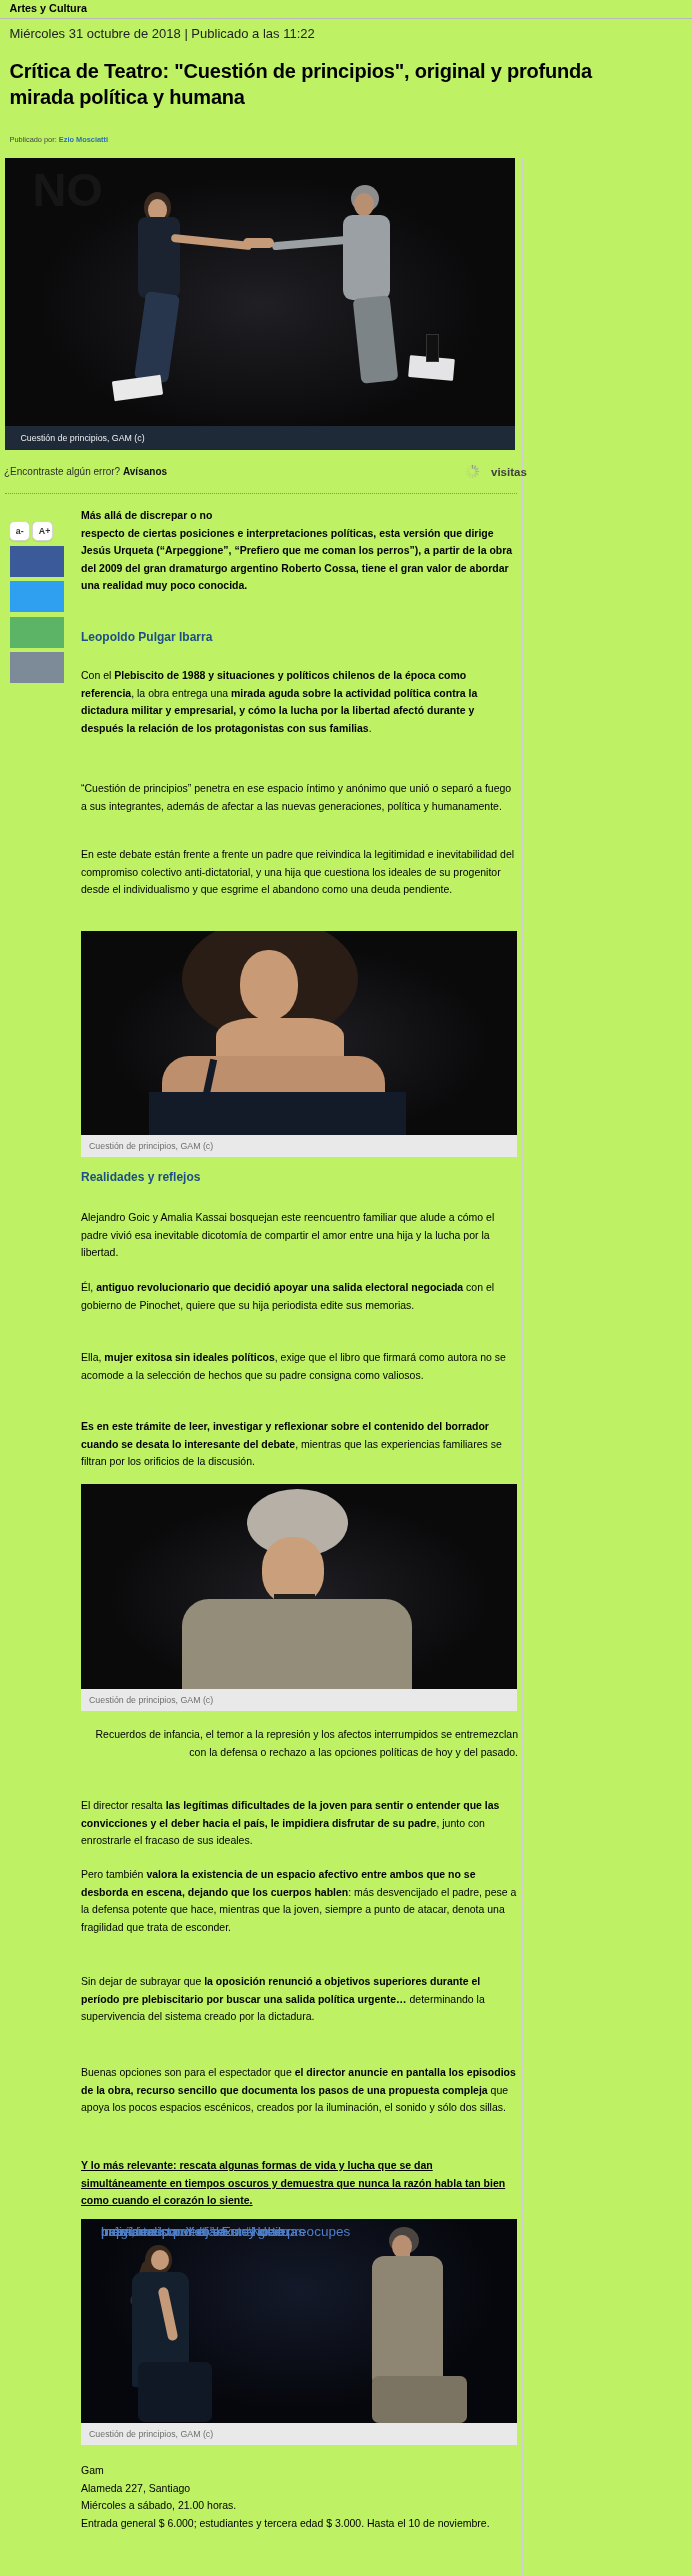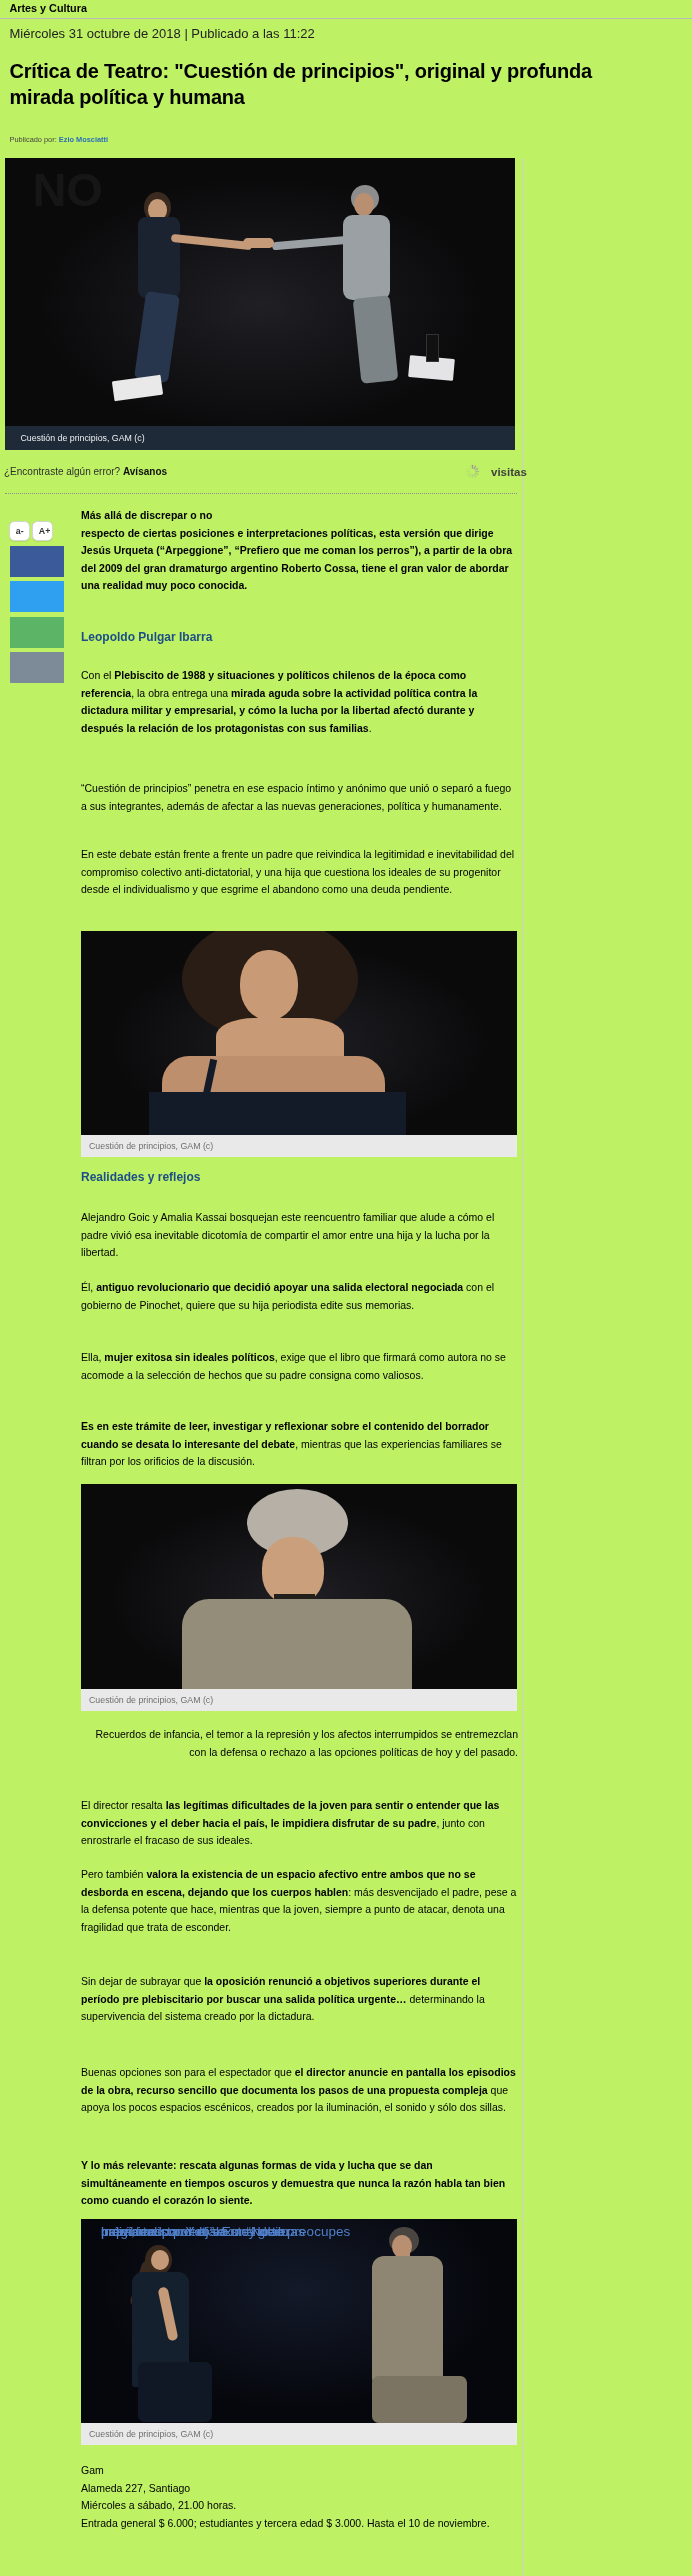--- a/index.html
+++ b/index.html
@@ -135,21 +135,21 @@
     <div style="left:193px;top:110px;width:41px;height:20px;background:#23201c;"></div>
     <div style="left:101px;top:115px;width:230px;height:90px;border-radius:27px 27px 0 0;background:#938d79;"></div>
   </div>
   <div class="abs cap-light" style="left: 81px; top: 1689px; width: 428px; background-color: rgb(233, 233, 233);">Cuestión de principios, GAM (c)</div>
 
   <p class="abs txt" style="top:1726px;text-align:right;"><span>Recuerdos de infancia, el temor a la represión y los afectos interrumpidos se entremezclan con la defensa o rechazo a las opciones políticas de hoy y del pasado.</span></p>
   <p class="abs txt" style="top:1797px;"><span>El director resalta </span><strong>las legítimas dificultades de la joven para sentir o entender que las convicciones y el deber hacia el país, le impidiera disfrutar de su padre</strong><span>, junto con enrostrarle el fracaso de sus ideales.</span></p>
   <p class="abs txt" style="top:1866px;"><span>Pero también </span><strong>valora la existencia de un espacio afectivo entre ambos que no se desborda en escena, dejando que los cuerpos hablen</strong><span>: más desvencijado el padre, pese a la defensa potente que hace, mientras que la joven, siempre a punto de atacar, denota una fragilidad que trata de esconder.</span></p>
   <p class="abs txt" style="top:1973px;"><span>Sin dejar de subrayar que </span><strong>la oposición renunció a objetivos superiores durante el período pre plebiscitario por buscar una salida política urgente…</strong><span> determinando la supervivencia del sistema creado por la dictadura.</span></p>
   <p class="abs txt" style="top:2064px;"><span>Buenas opciones son para el espectador que </span><strong>el director anuncie en pantalla los episodios de la obra, recurso sencillo que documenta los pasos de una propuesta compleja</strong><span> que apoya los pocos espacios escénicos, creados por la iluminación, el sonido y sólo dos sillas.</span></p>
-  <p class="abs txt" style="top:2157px;"><strong>Y lo más relevante: rescata algunas formas de vida y lucha que se dan simultáneamente en tiempos oscuros y demuestra que nunca la razón habla tan bien como cuando el corazón lo siente.</strong></p>
+  <p class="abs txt" style="top:2157px;text-decoration:underline;"><strong>Y lo más relevante: rescata algunas formas de vida y lucha que se dan simultáneamente en tiempos oscuros y demuestra que nunca la razón habla tan bien como cuando el corazón lo siente.</strong></p>
 
   <div class="abs photo" style="left:81px;top:2219px;width:436px;height:204px;background:#06070c;">
     <div class="glow" style="background:radial-gradient(ellipse at 50% 35%,rgba(60,80,130,.25),transparent 65%);"></div>
     <div class="p4-overlay">
         <div>papá, me convertí en una gran</div>
         <div>individualista. Y ojalá me hubieras</div>
         <div>preguntado por el sexo. “No te preocupes</div>
         <div>habría respondido”. Estoy de lo</div>
         <div>más bien.</div>
       </div>

